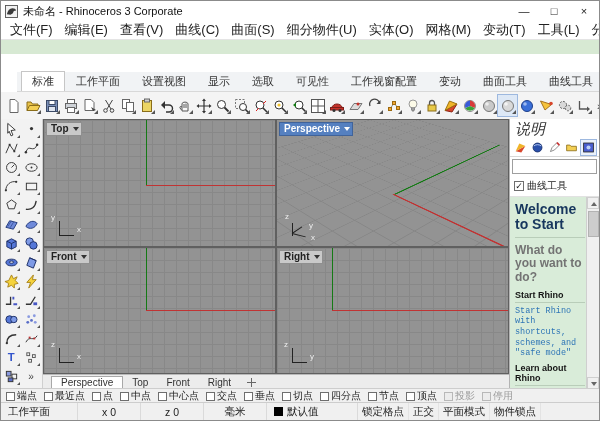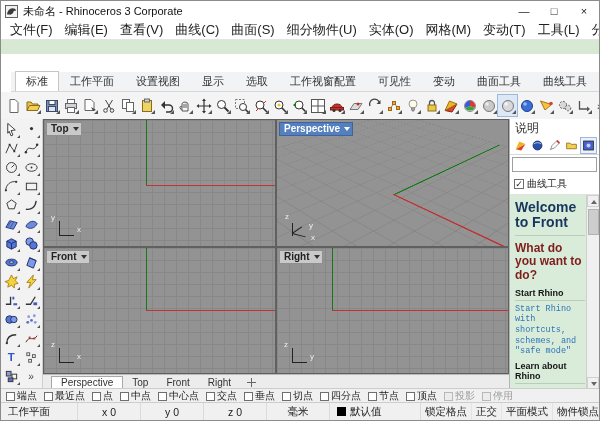--- a/index.html
+++ b/index.html
@@ -15,21 +15,21 @@
   .menu-item{padding:0 6px;font-size:13px;color:#222;white-space:nowrap;}
   
   .cmdhist{position:absolute;top:39px;left:0;right:0;height:14px;background:#d7e9d3;border-bottom:1px solid #ffffff;}
   .cmdline{position:absolute;top:54px;left:0;right:0;height:16px;background:#d7e9d3;border-bottom:1px solid #c3c9c0;display:flex;align-items:center;padding-left:4px;}
   .cmdprompt{font-size:11px;font-weight:bold;color:#333;}
   .cmdspin{margin-left:auto;width:11px;height:14px;background:#e8f2e5;border:1px solid #aab5a6;display:flex;flex-direction:column;align-items:center;justify-content:space-evenly;}
   .cmdspin i{display:block;width:0;height:0;border-left:3px solid transparent;border-right:3px solid transparent;}
   .cmdspin .up{border-bottom:3px solid #556;}
   .cmdspin .dn{border-top:3px solid #556;}
   
-  .tabbar{position:absolute;top:71px;left:10px;right:0;height:19px;background:#f1f3f5;display:flex;align-items:flex-end;border-bottom:1px solid #d8d8d8;padding-left:4px;}
+  .tabbar{position:absolute;top:71px;left:16px;right:0;height:19px;background:#f1f3f5;display:flex;align-items:flex-end;border-bottom:1px solid #d8d8d8;padding-left:4px;}
   .ttab{padding:2px 10px 2px;font-size:11px;color:#333;border:1px solid transparent;border-bottom:none;white-space:nowrap;}
   .ttab.active{background:#fff;border-color:#c6c6c6;}
   .ovf{font-size:11px;color:#444;}
   
   .toolbar{position:absolute;top:91px;left:0;right:0;height:27px;background:#f4f4f4;border-bottom:1px solid #cfcfcf;display:flex;align-items:center;padding-left:3px;}
   .ic{width:19px;height:21px;position:relative;display:flex;align-items:center;justify-content:center;flex:0 0 19px;}
   .ic svg{display:block;}
   .ic.dd::after{content:"";position:absolute;right:1px;bottom:2px;width:0;height:0;border-left:4px solid transparent;border-bottom:4px solid #555;}
   .ic.sel{background:#dde8f6;outline:1px solid #9db8df;}
   
@@ -68,30 +68,30 @@
   .pax-green{position:absolute;left:50%;top:0;width:2px;height:50%;background:#157a15;}
   
   .vptabs{height:14px;background:#ececec;border-top:1px solid #b9b9b9;display:flex;align-items:flex-end;padding-left:8px;}
   .vtab{font-size:10px;color:#333;padding:0 9px 1px;white-space:nowrap;}
   .vtab.active{background:#fff;border:1px solid #a8a8a8;border-bottom:none;}
   .vplus{position:relative;width:11px;height:11px;margin:0 0 1px 6px;}
   .vplus::before{content:"";position:absolute;left:5px;top:1px;width:1px;height:9px;background:#666;}
   .vplus::after{content:"";position:absolute;left:1px;top:5px;width:9px;height:1px;background:#666;}
   
   .rpanel{width:89px;background:#fff;border-left:1px solid #b3b3b3;display:flex;flex-direction:column;}
-  .rp-title{font-size:12px;color:#333;padding:1px 5px 0;}
+  .rp-title{font-size:15px;color:#333;padding:1px 5px 0;font-style:italic;}
   .rp-tabs{display:flex;align-items:center;gap:2px;padding:1px 1px 1px 3px;border-bottom:1px solid #d8d8d8;}
   .rp-tab{width:15px;height:15px;display:flex;align-items:center;justify-content:center;flex:0 0 15px;}
   .rp-tab.sel{outline:1px solid #9db8df;background:#eaf1fb;}
   .rp-search{margin:2px 2px;height:13px;border:1px solid #9f9f9f;background:#fff;}
   .rp-auto{display:flex;align-items:center;gap:3px;padding:3px 4px;font-size:10px;color:#222;border-bottom:1px solid #e2e2e2;}
   .cb{box-sizing:border-box;width:10px;height:10px;border:1px solid #6e6e6e;background:#fff;font-size:9px;line-height:8px;text-align:center;color:#222;flex:0 0 10px;}
   .rp-content{flex:1;position:relative;background:#d9ecd9;padding:5px 14px 4px 5px;overflow:hidden;}
   .rp-h1{font-size:14px;font-weight:bold;color:#17365d;line-height:1.08;padding-bottom:5px;border-bottom:1px solid #b9cdb9;margin-bottom:6px;}
-  .rp-h2{font-size:12px;font-weight:bold;color:#7f1d1d;line-height:1.1;margin-bottom:6px;}
+  .rp-h2{font-size:12px;font-weight:bold;color:#737373;line-height:1.1;margin-bottom:6px;}
   .rp-h3{font-size:9px;font-weight:bold;color:#151515;border-bottom:1px solid #b9cdb9;padding-bottom:2px;margin:4px 0 3px;}
   .rp-link{font-size:8.5px;color:#2e75b6;line-height:1.25;margin-bottom:3px;font-family:Liberation Mono, monospace;}
   .rp-scroll{position:absolute;top:0;right:0;bottom:0;width:12px;background:#f0f0f0;border-left:1px solid #cfcfcf;}
   .sarrow{position:absolute;left:0;width:12px;height:12px;background:#f0f0f0;border:1px solid #cfcfcf;box-sizing:border-box;}
   .sarrow.up{top:0;}
   .sarrow.down{bottom:0;}
   .sarrow.up::after{content:"";position:absolute;left:3px;top:4px;border-left:3px solid transparent;border-right:3px solid transparent;border-bottom:4px solid #666;}
   .sarrow.down::after{content:"";position:absolute;left:3px;top:4px;border-left:3px solid transparent;border-right:3px solid transparent;border-top:4px solid #666;}
   .sthumb{position:absolute;left:1px;top:14px;width:9px;height:24px;background:#cdcdcd;border:1px solid #b3b3b3;}
   
@@ -138,22 +138,22 @@
   </div>
 
   <div class="cmdhist"></div>
 
   <div class="tabbar">
     <span class="ttab active">标准</span>
     <span class="ttab">工作平面</span>
     <span class="ttab">设置视图</span>
     <span class="ttab">显示</span>
     <span class="ttab">选取</span>
+    <span class="ttab">可见性</span>
     <span class="ttab">工作视窗配置</span>
-    <span class="ttab">可见性</span>
     <span class="ttab">变动</span>
     <span class="ttab">曲面工具</span>
     <span class="ttab">曲线工具</span>
     <span class="ttab">实体工具</span>
 
   </div>
 
   <div class="toolbar">
     <span class="ic">
         <svg width="16" height="16" viewBox="0 0 16 16">
@@ -640,21 +640,21 @@
               <path d="M10 10l4 4" stroke="#999"></path>
             </svg>
           </span>
       </div>
       <div class="rp-search"></div>
       <div class="rp-auto">
         <span class="cb">✓</span>
         <span>曲线工具</span>
       </div>
       <div class="rp-content">
-        <div class="rp-h1">Welcome to Front</div>
+        <div class="rp-h1">Welcome to Start</div>
         <div class="rp-h2">What do you want to do?</div>
         <div class="rp-h3">Start Rhino</div>
         <div class="rp-link">Start Rhino with shortcuts, schemes, and "safe mode"</div>
         <div class="rp-h3">Learn about Rhino</div>
         <div class="rp-h3" style="border-bottom:none;">Rhino basics</div>
 
         <div class="rp-scroll">
           <span class="sarrow up"></span>
           <span class="sthumb"></span>
           <span class="sarrow down"></span>
@@ -714,21 +714,20 @@
       </span>
     <span class="os dis">
         <span class="cb"></span>
         <span>停用</span>
       </span>
   </div>
 
   <div class="status">
     <span class="st" style="min-width:62px;">工作平面</span>
     <span class="st wide">x 0</span>
-    <span class="st wide">y 0</span>
     <span class="st wide">z 0</span>
     <span class="st wide">毫米</span>
     <span class="st" style="min-width:76px;">
         <span class="layerchip"></span>
         <span>默认值</span>
       </span>
     <span class="tg">锁定格点</span>
     <span class="tg">正交</span>
     <span class="tg">平面模式</span>
     <span class="tg">物件锁点</span>

